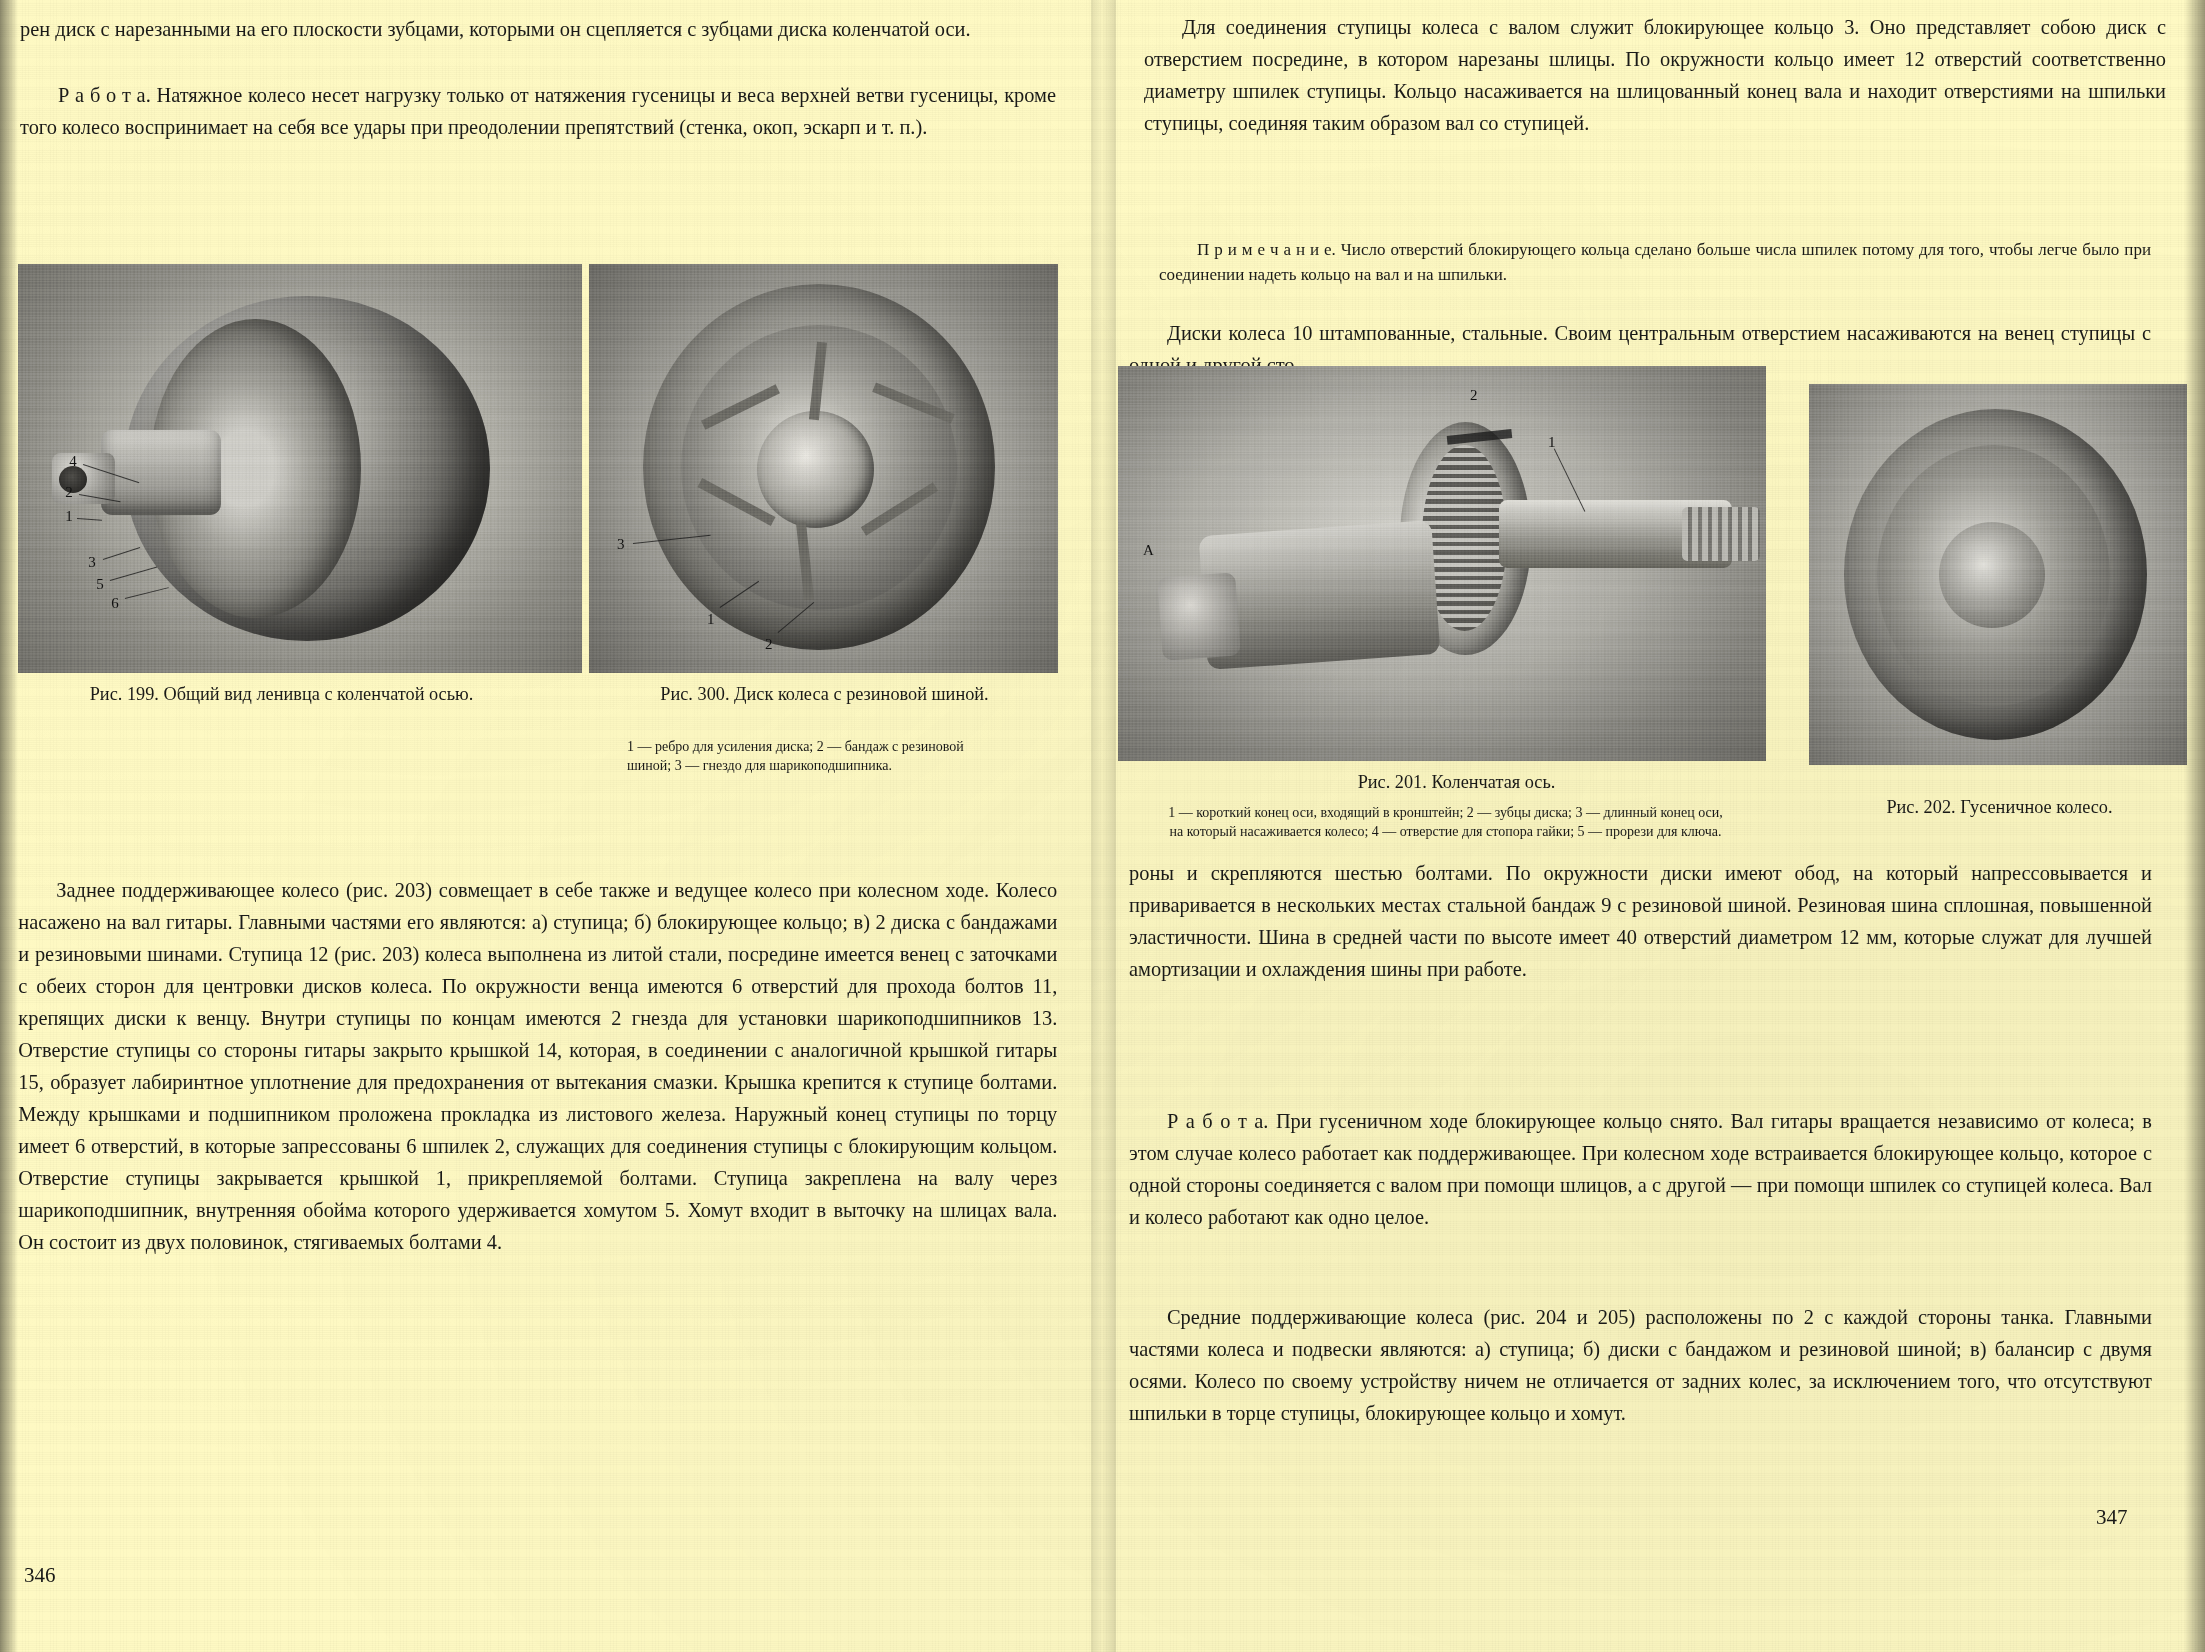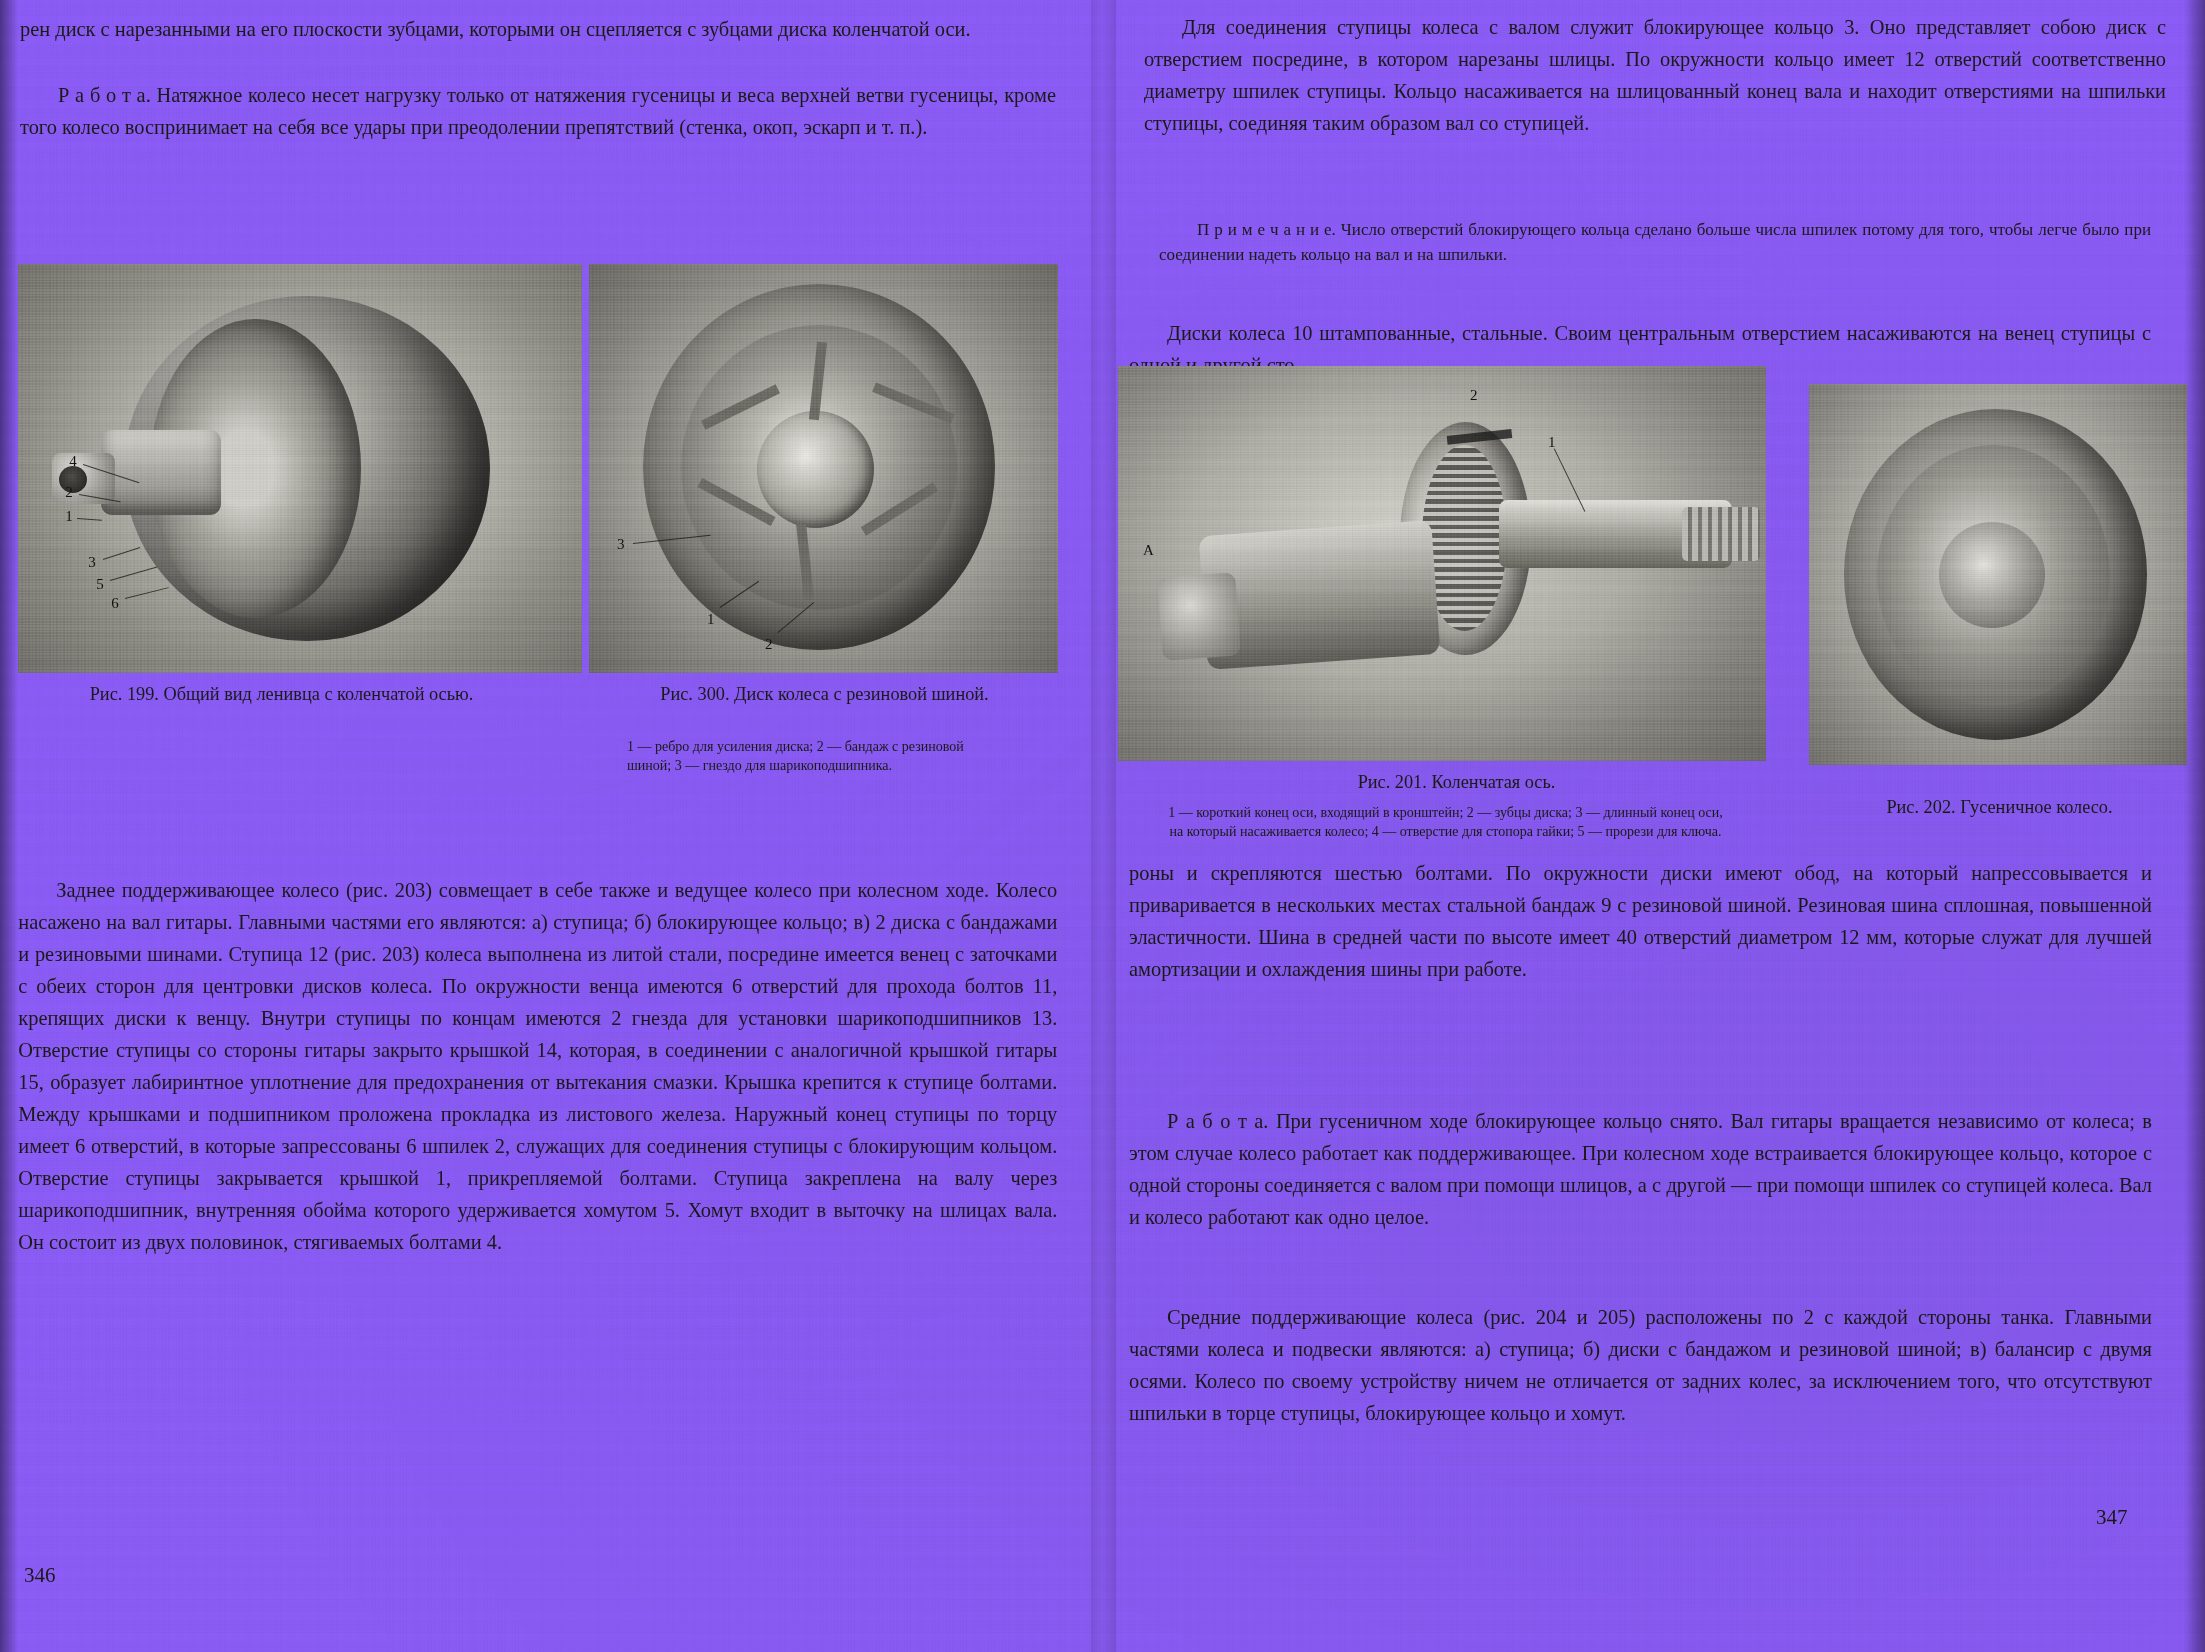--- a/index.html
+++ b/index.html
@@ -4,21 +4,21 @@
 <style>
   html, body {
     margin: 0;
     padding: 0;
     background: #8a8a86;
   }
   .page {
     position: relative;
     width: 2205px;
     height: 1652px;
-    background: #8b5cf6;
+    background: #fef9c3;
     overflow: hidden;
     font-family: "Liberation Serif", serif;
     color: #1a1a18;
   }
   
   .paper-noise {
     position: absolute;
     inset: 0;
     background:
       repeating-linear-gradient(0deg, rgba(0,0,0,0.022) 0px, rgba(0,0,0,0.022) 0.7px, rgba(255,255,255,0.02) 0.7px, rgba(255,255,255,0.02) 2.1px),
@@ -97,20 +97,21 @@
     position: absolute;
     font-size: 14px;
     line-height: 19px;
     text-align: center;
     font-family: "Liberation Serif", serif;
   }
   .note {
     font-size: 17px;
     line-height: 25px;
     text-align: justify;
+    margin-top: 20px;
   }
 
   .pagenum {
     position: absolute;
     font-size: 21px;
     font-family: "Liberation Serif", serif;
   }
 
   
   .wheel {

